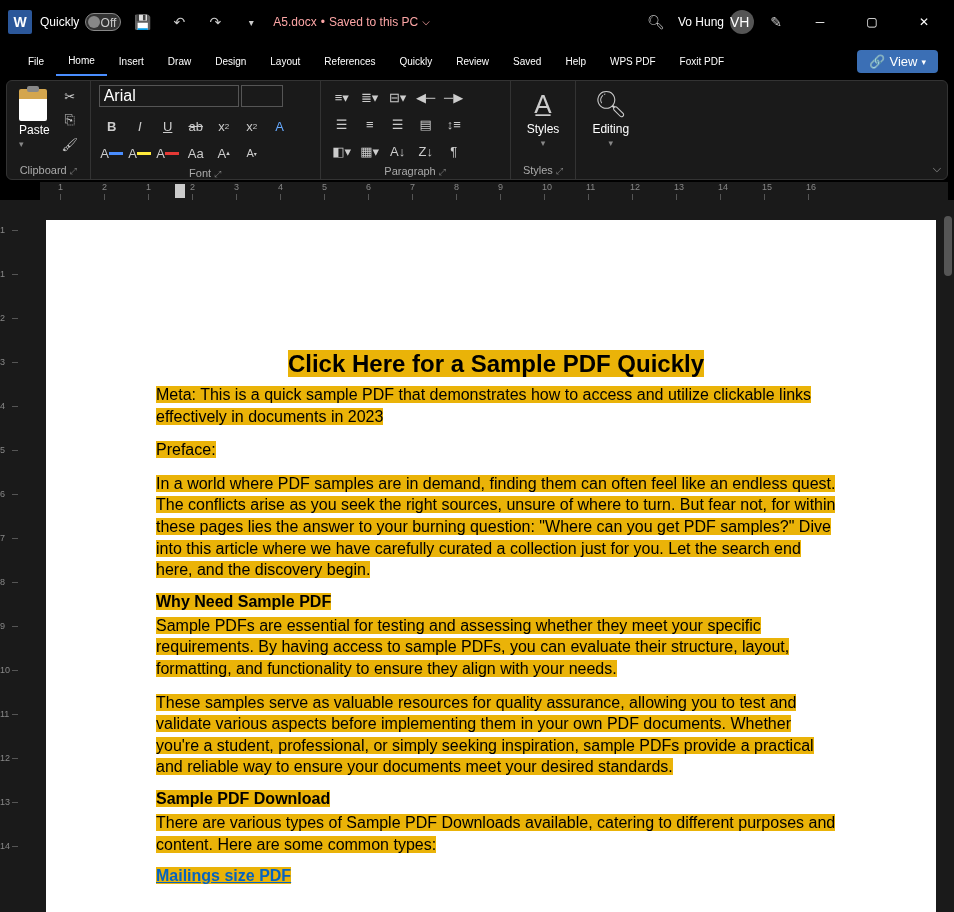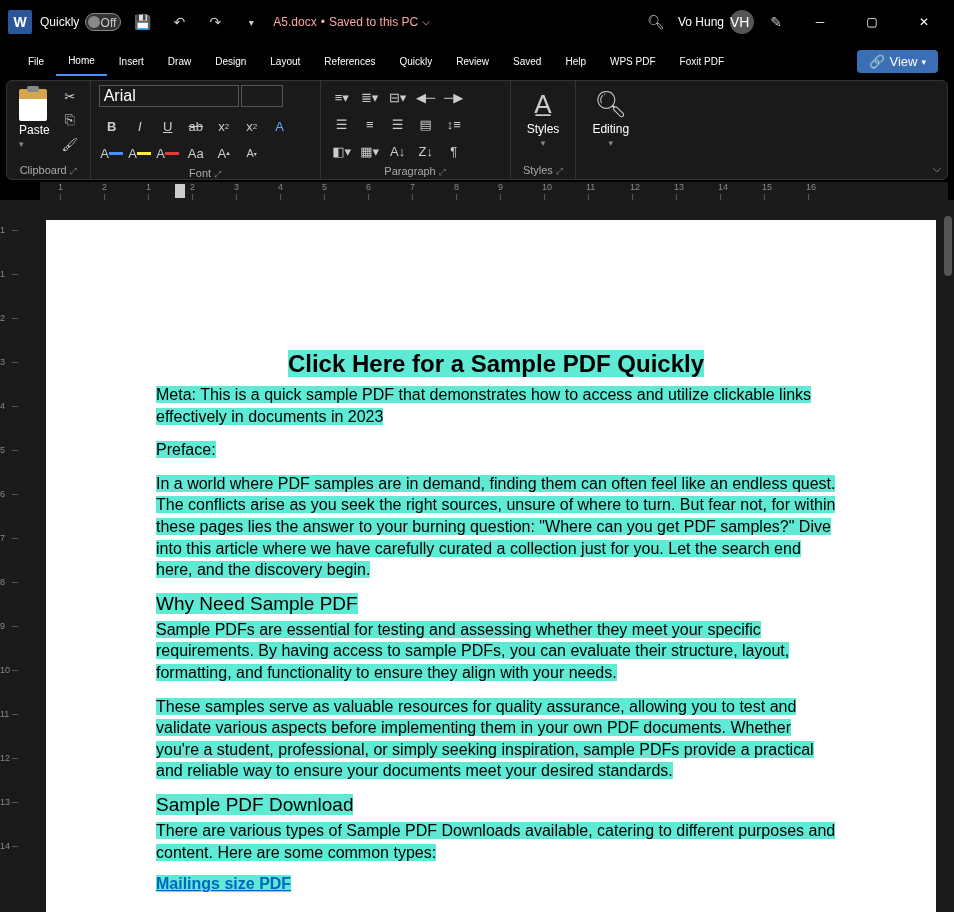--- a/index.html
+++ b/index.html
@@ -53,24 +53,24 @@
 .ruler-tick span { position: absolute; top: -12px; left: -3px; }
 .ruler-indent { position: absolute; left: 135px; top: 2px; width: 10px; height: 14px; background: #ccc; }
 
 
 .doc-area { position: absolute; top: 200px; left: 0; right: 0; bottom: 0; background: #1a1a1a; overflow: hidden; display: flex; }
 .ruler-v { width: 26px; background: #1a1a1a; position: relative; font-size: 9px; color: #888; }
 .ruler-v .vtick { position: absolute; left: 12px; width: 6px; border-top: 1px solid #555; }
 .ruler-v .vtick span { position: absolute; left: -12px; top: -6px; }
 .page-wrap { flex: 1; overflow: auto; background: #1a1a1a; padding: 20px 0 0 20px; }
 .page { width: 890px; min-height: 1000px; background: #fff; color: #000; padding: 130px 100px 40px 110px; font-family: Arial, sans-serif; }
-.sel { background: #5eead4; }
+.sel { background: #eab308; }
 .doc-h1 { font-size: 24px; font-weight: bold; text-align: center; margin-bottom: 6px; }
 .doc-p { font-size: 16px; line-height: 1.35; margin-bottom: 12px; }
-.doc-h2 { font-size: 19px; font-weight: normal; margin-bottom: 4px; margin-top: 8px; }
+.doc-h2 { font-size: 16px; font-weight: bold; margin-bottom: 4px; margin-top: 8px; }
 .doc-link { color: #0563c1; text-decoration: underline; font-weight: bold; font-size: 16px; }
 
 .scrollbar-v { position: absolute; right: 0; top: 200px; width: 14px; bottom: 0; background: #1a1a1a; }
 .scrollbar-thumb { position: absolute; right: 2px; top: 16px; width: 8px; height: 60px; background: #555; border-radius: 4px; }
 
 
 .clr-bar { display: inline-block; width: 14px; height: 3px; vertical-align: bottom; }
 </style>
 </head>
 <body>

